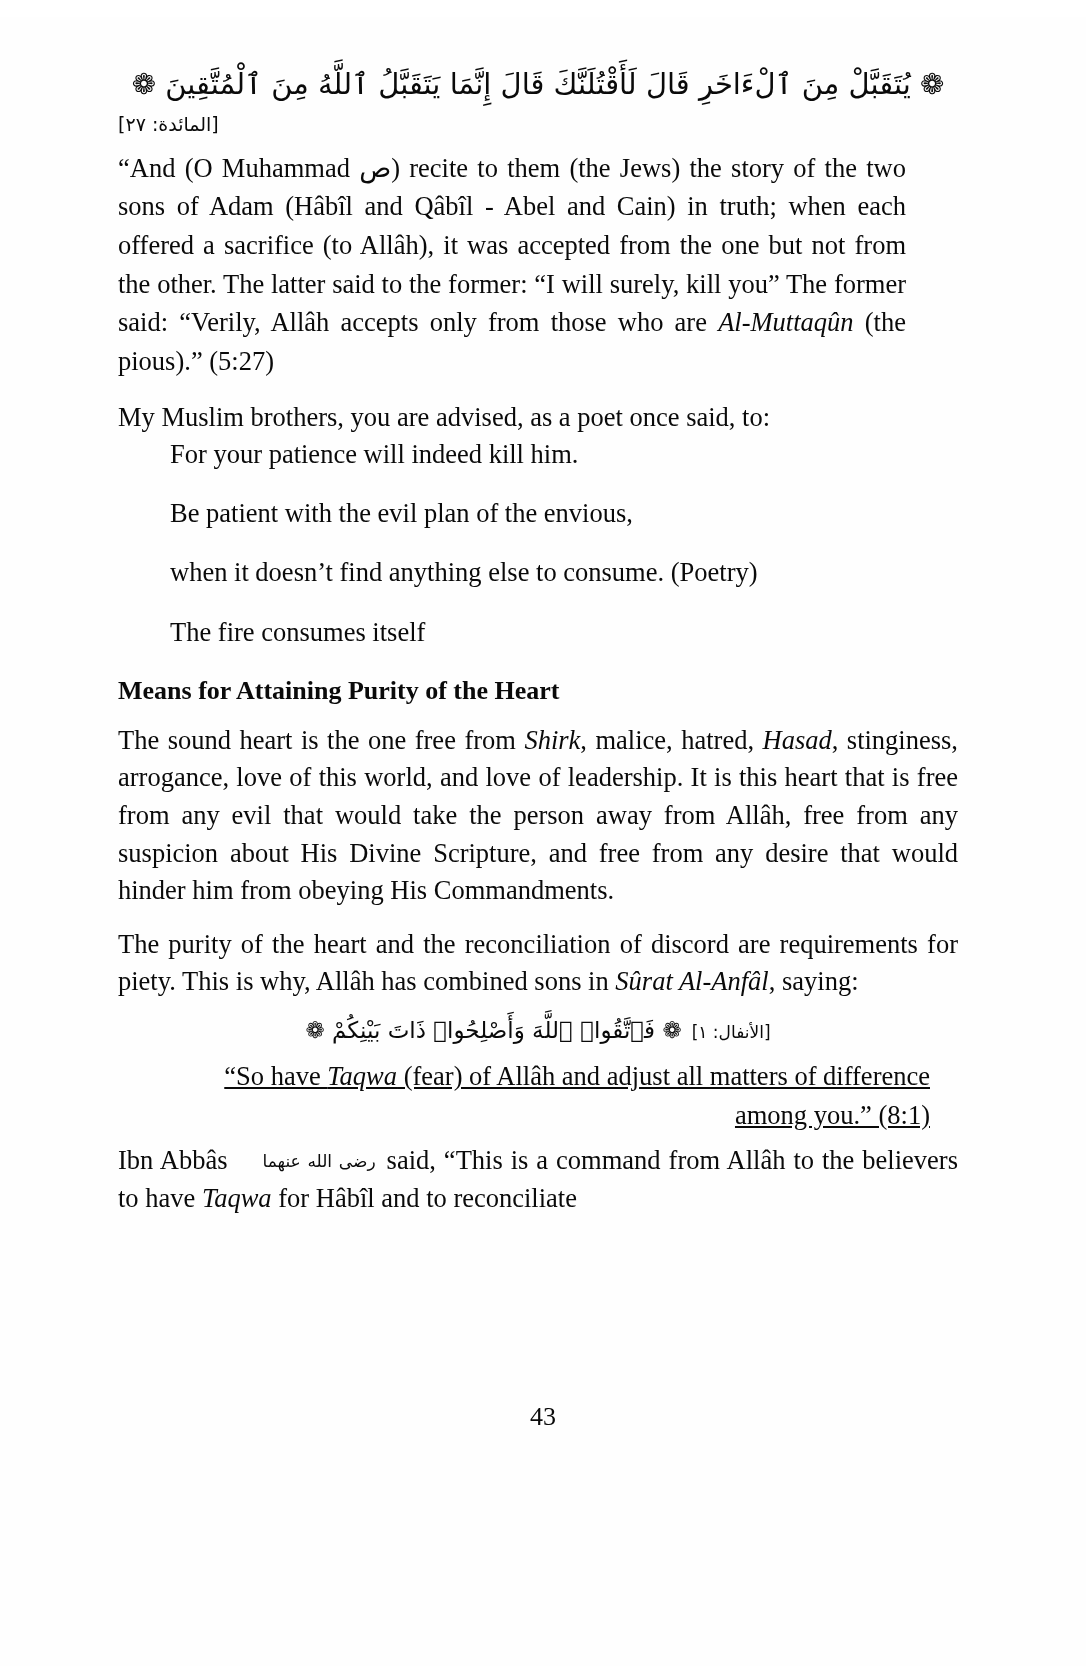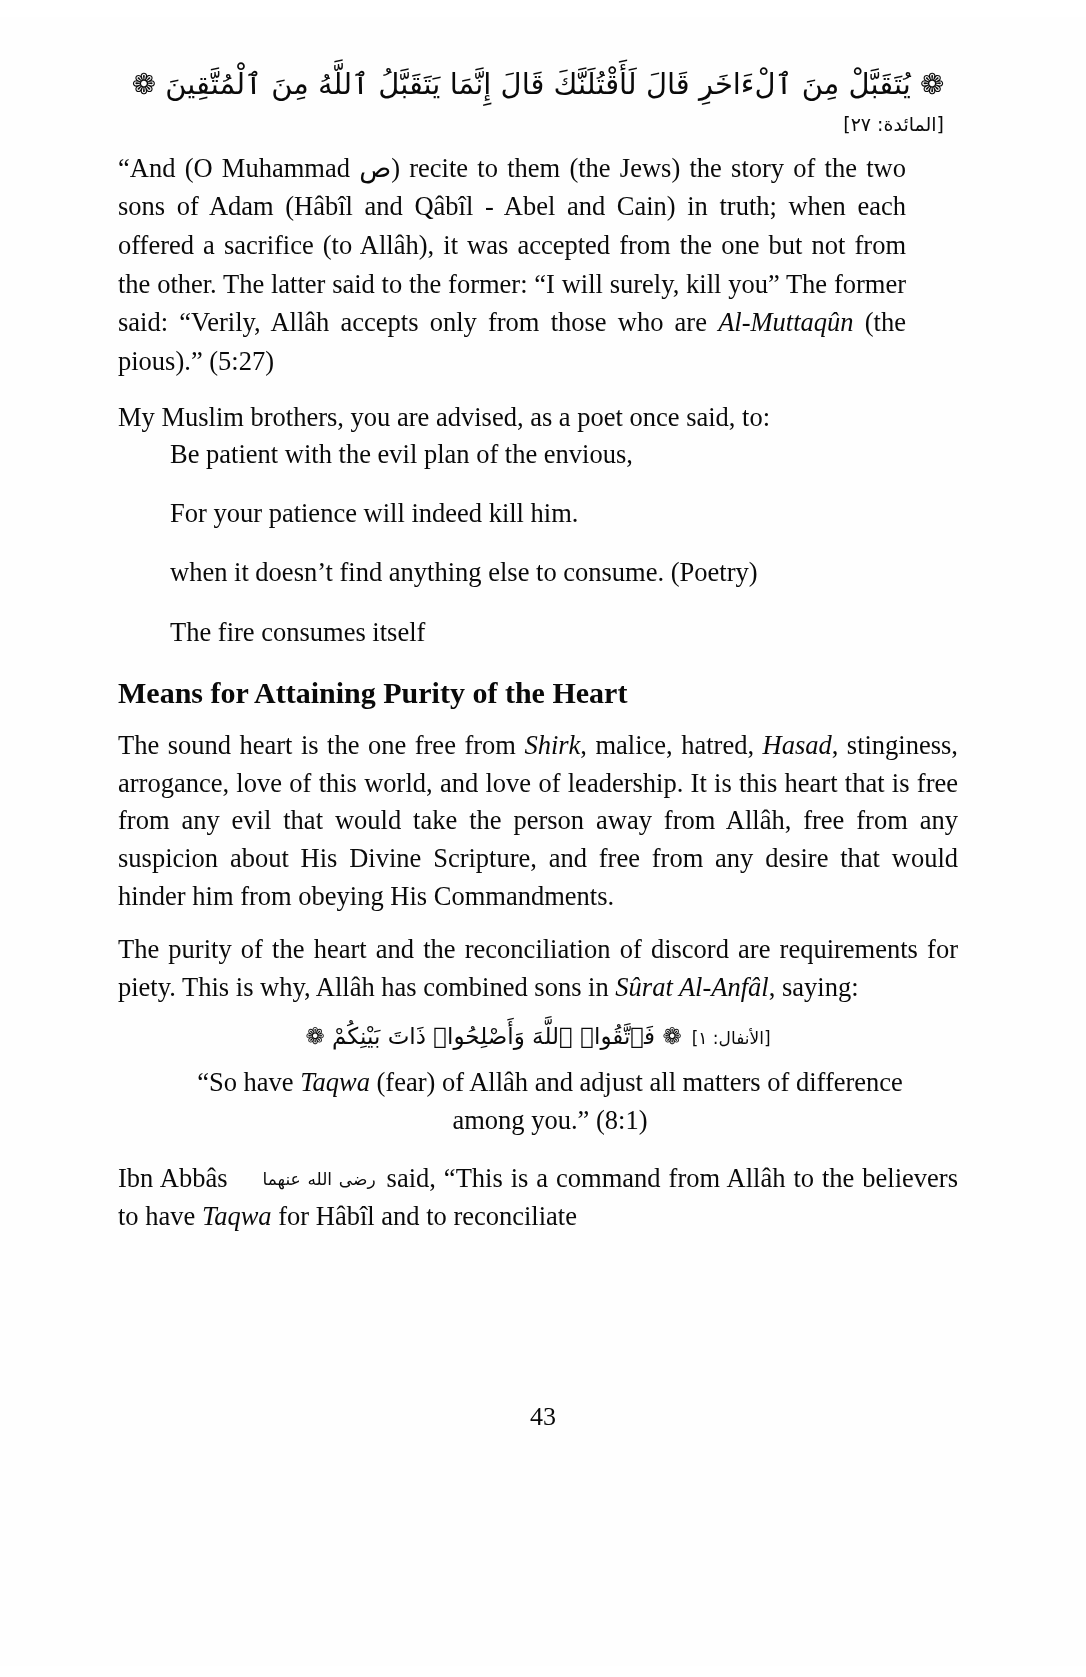--- a/index.html
+++ b/index.html
@@ -40,21 +40,21 @@
     letter-spacing: 0.5px;
     white-space: nowrap;
   }
   .ayah-1 {
     font-size: 29px;
     margin-top: 2px;
     margin-bottom: 2px;
   }
   .ayah-ref {
     direction: rtl;
-    text-align: right;
+    text-align: left;
     font-family: "DejaVu Sans", "Liberation Sans", sans-serif;
     font-size: 19px;
     margin-top: 6px;
     margin-bottom: 14px;
     padding-right: 14px;
   }
 
   .ayah-line-2 {
     direction: rtl;
     text-align: center;
@@ -89,38 +89,39 @@
     line-height: 1.46;
     text-align: justify;
     text-align-last: left;
     margin-bottom: 18px;
   }
   .quote-block-2 {
     margin-left: 52px;
     width: 760px;
     font-size: 26.5px;
     line-height: 1.46;
-    text-align: center;
-    margin-bottom: 20px;
+    text-align: right;
+    margin-bottom: 8px;
+    text-decoration: underline;
   }
   .lead {
     font-size: 26.5px;
     line-height: 1.42;
     text-align: left;
     margin-bottom: 0;
   }
   .poetry-line {
     margin-left: 52px;
     font-size: 26.5px;
     line-height: 1.4;
     margin-bottom: 22px;
     text-align: left;
   }
   .section-heading {
-    font-size: 30px;
+    font-size: 26px;
     font-weight: bold;
     line-height: 1.35;
     margin-top: 6px;
     margin-bottom: 14px;
     text-align: left;
   }
   em, .ital {
     font-style: italic;
   }
   .arabic-inline {
@@ -150,22 +151,22 @@
     <div class="ayah ayah-1">❁ يُتَقَبَّلْ مِنَ ٱلْءَاخَرِ قَالَ لَأَقْتُلَنَّكَ قَالَ إِنَّمَا يَتَقَبَّلُ ٱللَّهُ مِنَ ٱلْمُتَّقِينَ ❁</div>
 
     <div class="ayah-ref">[المائدة: ٢٧]</div>
 
     <div class="quote-block">
       <span>“And (O Muhammad ص) recite to them (the Jews) the story of the two sons of Adam (Hâbîl and Qâbîl - Abel and Cain) in truth; when each offered a sacrifice (to Allâh), it was accepted from the one but not from the other. The latter said to the former: “I will surely, kill you” The former said: “Verily, Allâh accepts only from those who are </span><em>Al-Muttaqûn</em><span> (the pious).” (5:27)</span>
     </div>
 
     <p class="lead">My Muslim brothers, you are advised, as a poet once said, to:</p>
 
+    <p class="poetry-line">For your patience will indeed kill him.</p>
     <p class="poetry-line">Be patient with the evil plan of the envious,</p>
-    <p class="poetry-line">For your patience will indeed kill him.</p>
     <p class="poetry-line">when it doesn’t find anything else to consume. (Poetry)</p>
     <p class="poetry-line">The fire consumes itself</p>
 
     <h2 class="section-heading">Means for Attaining Purity of the Heart</h2>
 
     <p class="para"><span>The sound heart is the one free from </span><em>Shirk</em><span>, malice, hatred, </span><em>Hasad</em><span>, stinginess, arrogance, love of this world, and love of leadership. It is this heart that is free from any evil that would take the person away from Allâh, free from any suspicion about His Divine Scripture, and free from any desire that would hinder him from obeying His Commandments.</span></p>
 
     <p class="para last-line-left"><span>The purity of the heart and the reconciliation of discord are requirements for piety. This is why, Allâh has combined sons in </span><em>Sûrat Al-Anfâl</em><span>, saying:</span></p>
 
     <div class="ayah-line-2"><span class="ref-inline">[الأنفال: ١]</span><span>❁ فَٱتَّقُوا۟ ٱللَّهَ وَأَصْلِحُوا۟ ذَاتَ بَيْنِكُمْ ❁</span></div>

